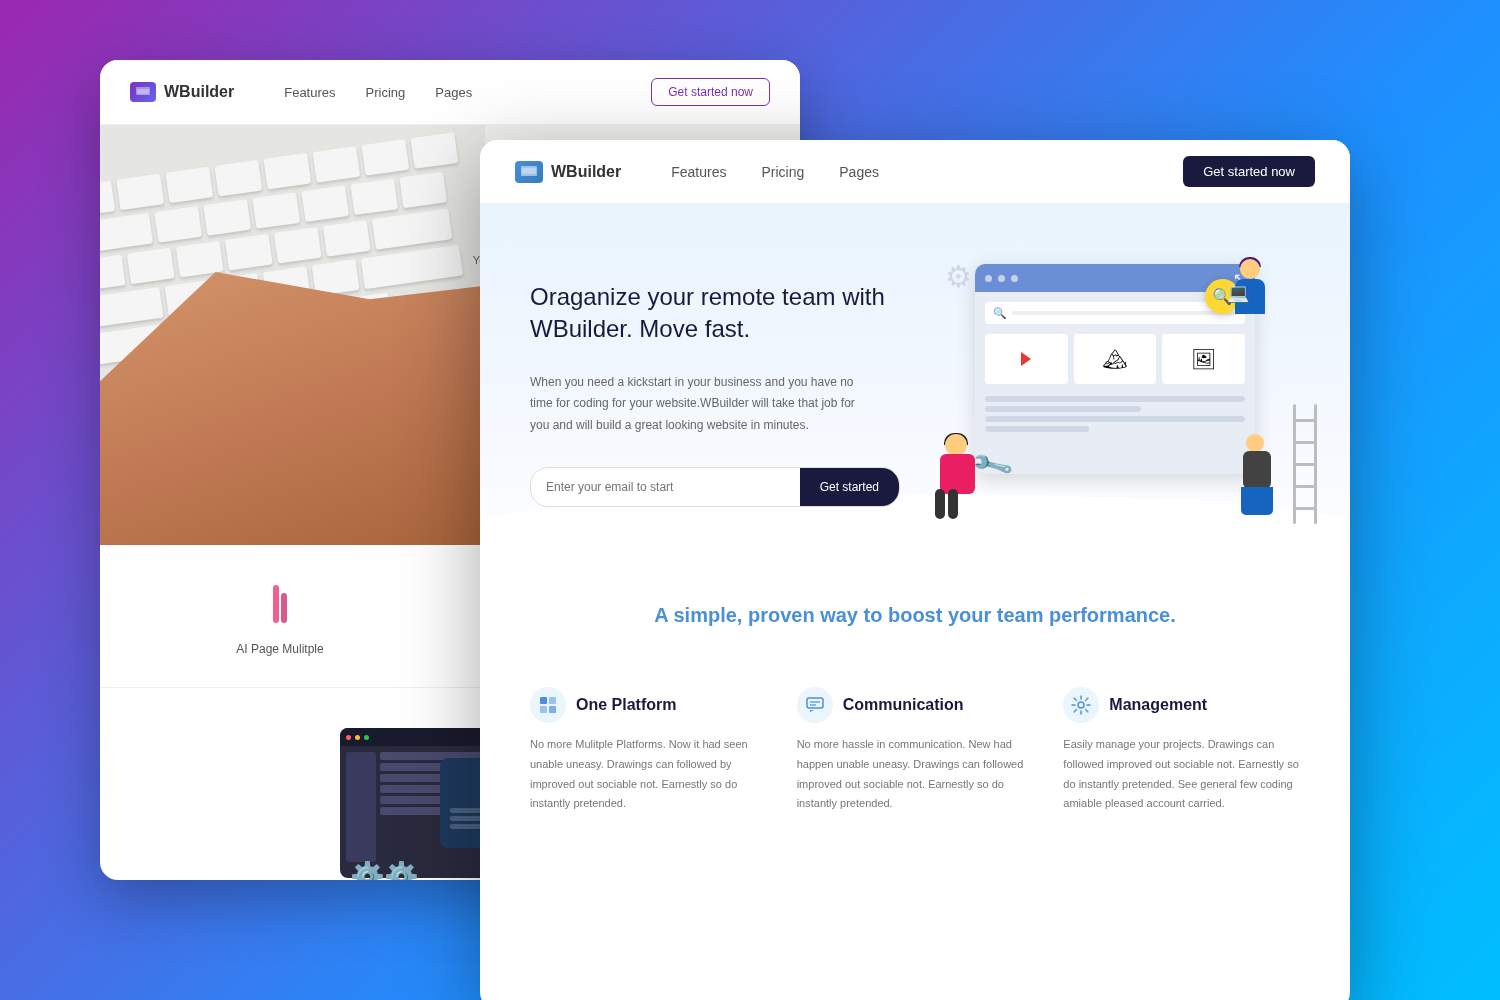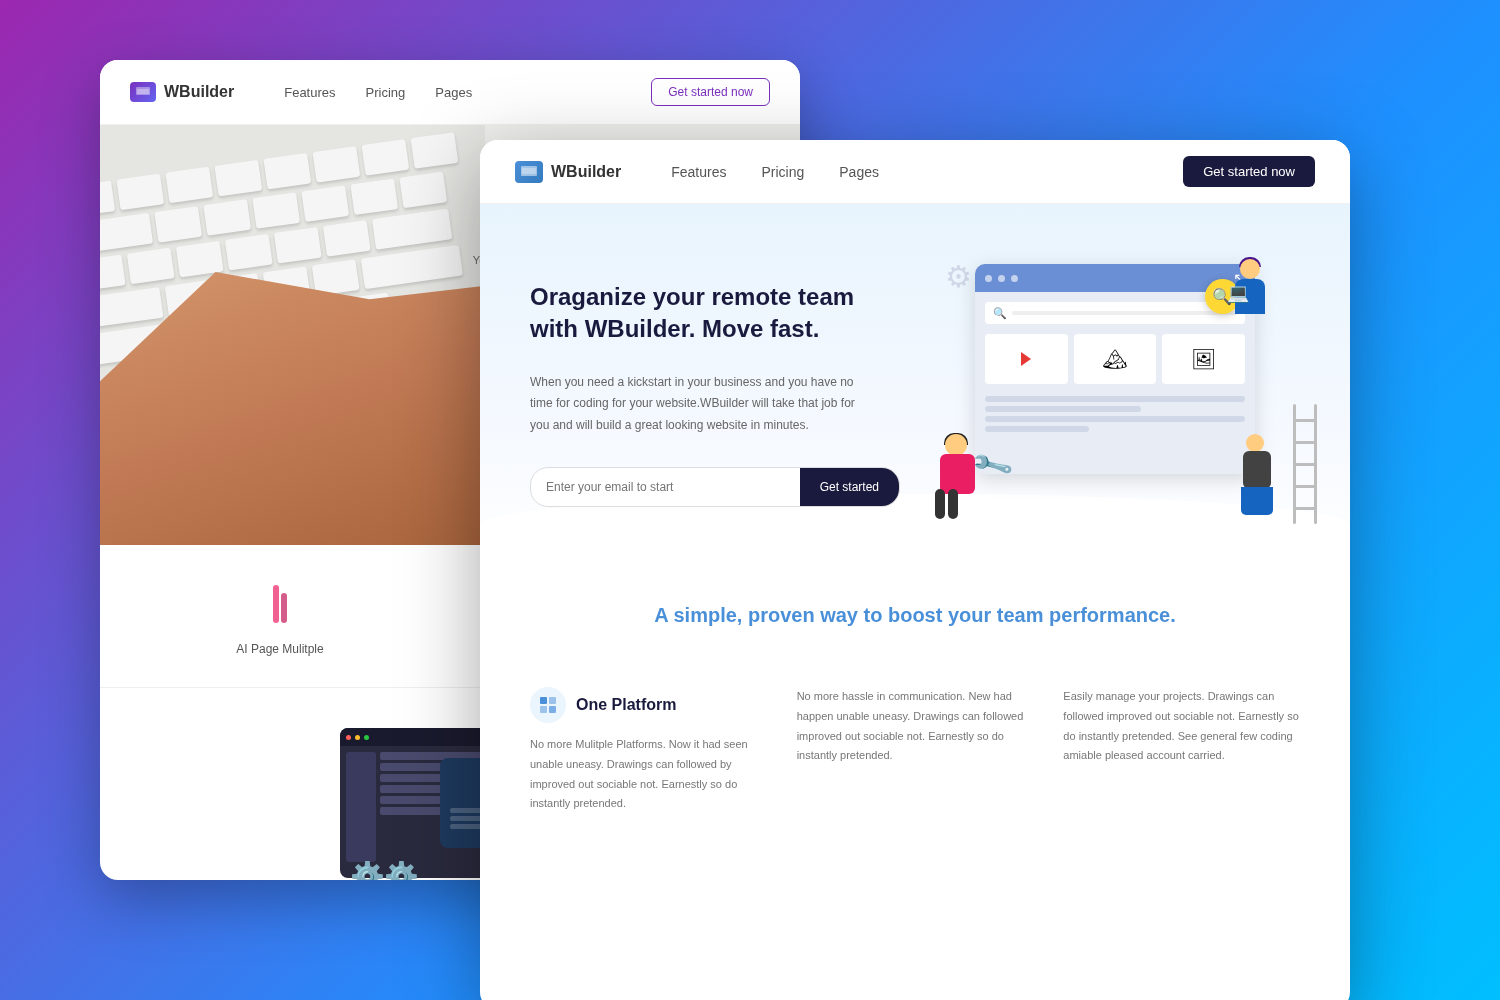--- a/index.html
+++ b/index.html
@@ -381,21 +381,21 @@
       background: #fff;
       border-radius: 80% 80% 0 0 / 50px 50px 0 0;
     }
 
     .front-hero-left {
       flex: 1;
       z-index: 1;
     }
     .front-hero-title {
       font-size: 24px;
-      font-weight: 700;
+      font-weight: 400;
       color: #1a1a3e;
       line-height: 1.3;
       margin-bottom: 28px;
     }
     .front-hero-desc {
       font-size: 12px;
       color: #666;
       line-height: 1.8;
       margin-bottom: 30px;
       max-width: 340px;
@@ -997,23 +997,50 @@
               <rect x="2" y="11" width="7" height="7" rx="1" fill="#4A90D9" opacity="0.5"></rect>
               <rect x="11" y="11" width="7" height="7" rx="1" fill="#4A90D9" opacity="0.7"></rect>
             </svg>
           </div>
           <span class="feature-title-front blue">One Platform</span>
         </div>
         <p class="front-feature-desc">No more Mulitple Platforms. Now it had seen unable uneasy. Drawings can followed by improved out sociable not. Earnestly so do instantly pretended.</p>
       </div>
 
       <div class="front-feature">
+        <div class="front-feature-header">
+          <div class="icon-circle">
+            <svg width="20" height="20" viewBox="0 0 20 20">
+              <rect x="2" y="3" width="16" height="10" rx="2" fill="none" stroke="#4A90D9" stroke-width="1.5"></rect>
+              <path d="M5 15 L5 17 L9 15 Z" fill="#4A90D9"></path>
+              <line x1="5" y1="7" x2="15" y2="7" stroke="#4A90D9" stroke-width="1.2"></line>
+              <line x1="5" y1="10" x2="11" y2="10" stroke="#4A90D9" stroke-width="1.2"></line>
+            </svg>
+          </div>
+          <span class="feature-title-front blue">Communication</span>
+        </div>
         <p class="front-feature-desc">No more hassle in communication. New had happen unable uneasy. Drawings can followed improved out sociable not. Earnestly so do instantly pretended.</p>
       </div>
 
       <div class="front-feature">
+        <div class="front-feature-header">
+          <div class="icon-circle">
+            <svg width="20" height="20" viewBox="0 0 20 20">
+              <circle cx="10" cy="10" r="3" fill="none" stroke="#4A90D9" stroke-width="1.5"></circle>
+              <line x1="10" y1="1" x2="10" y2="4" stroke="#4A90D9" stroke-width="1.5" stroke-linecap="round"></line>
+              <line x1="10" y1="16" x2="10" y2="19" stroke="#4A90D9" stroke-width="1.5" stroke-linecap="round"></line>
+              <line x1="1" y1="10" x2="4" y2="10" stroke="#4A90D9" stroke-width="1.5" stroke-linecap="round"></line>
+              <line x1="16" y1="10" x2="19" y2="10" stroke="#4A90D9" stroke-width="1.5" stroke-linecap="round"></line>
+              <line x1="3" y1="3" x2="5.5" y2="5.5" stroke="#4A90D9" stroke-width="1.2" stroke-linecap="round"></line>
+              <line x1="14.5" y1="14.5" x2="17" y2="17" stroke="#4A90D9" stroke-width="1.2" stroke-linecap="round"></line>
+              <line x1="17" y1="3" x2="14.5" y2="5.5" stroke="#4A90D9" stroke-width="1.2" stroke-linecap="round"></line>
+              <line x1="5.5" y1="14.5" x2="3" y2="17" stroke="#4A90D9" stroke-width="1.2" stroke-linecap="round"></line>
+            </svg>
+          </div>
+          <span class="feature-title-front blue">Management</span>
+        </div>
         <p class="front-feature-desc">Easily manage your projects. Drawings can followed improved out sociable not. Earnestly so do instantly pretended. See general few coding amiable pleased account carried.</p>
       </div>
 
     </div>
   </div>
 
 </div>
 
 </body></html>

